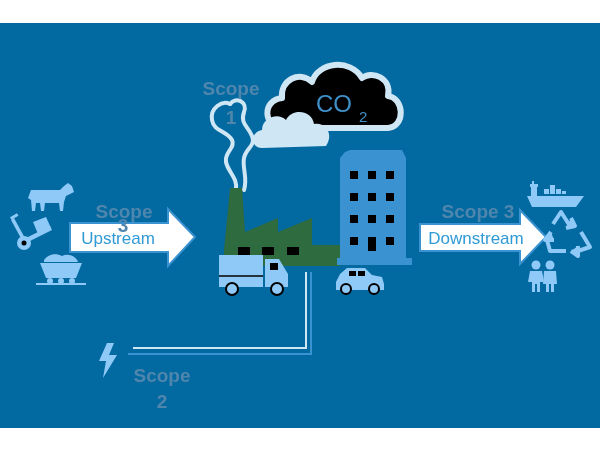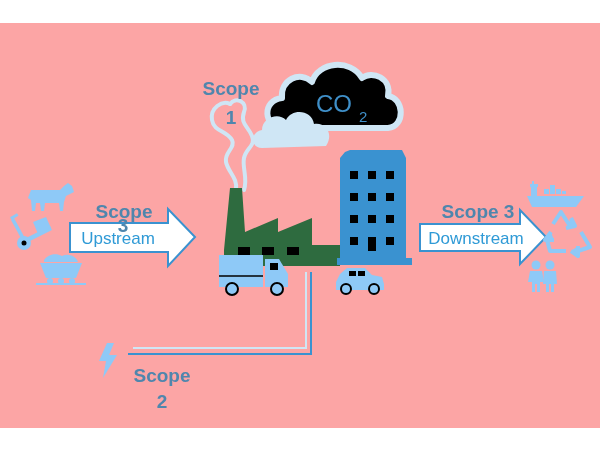--- a/index.html
+++ b/index.html
@@ -1,17 +1,17 @@
 <!DOCTYPE html>
 <html><head>
   <meta charset="utf-8">
   <style>
     html, body { margin: 0; padding: 0; background: #ffffff; }
     body { width: 600px; height: 450px; position: relative; overflow: hidden; font-family: "Liberation Sans", sans-serif; }
-    #canvas { position: absolute; left: 0; top: 23px; width: 600px; height: 405px; background: #fca5a5; }
+    #canvas { position: absolute; left: 0; top: 23px; width: 600px; height: 405px; background: #0369a1; }
     svg { position: absolute; left: 0; top: 0; }
     .scope-label { font-family: "Liberation Sans", sans-serif; font-weight: bold; font-size: 19px; fill: #4f86ad; }
     .arrow-text { font-family: "Liberation Sans", sans-serif; font-size: 17px; fill: #2f9ad6; }
     .co2 { font-family: "Liberation Sans", sans-serif; font-size: 24px; fill: #3f8fc8; }
     .co2-sub { font-family: "Liberation Sans", sans-serif; font-size: 15px; fill: #3f8fc8; }
   </style>
 </head>
 <body>
 
 <div id="canvas">

